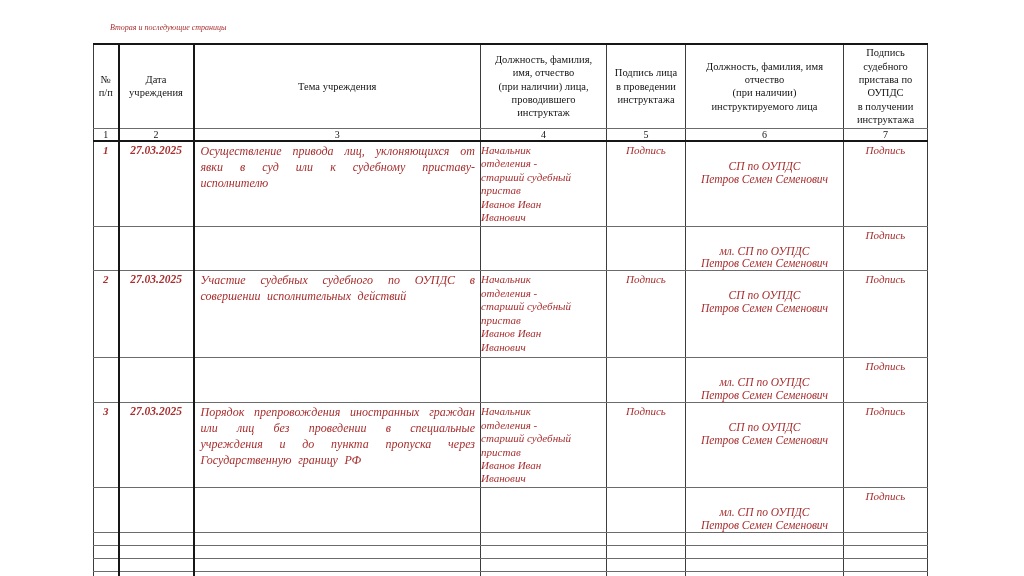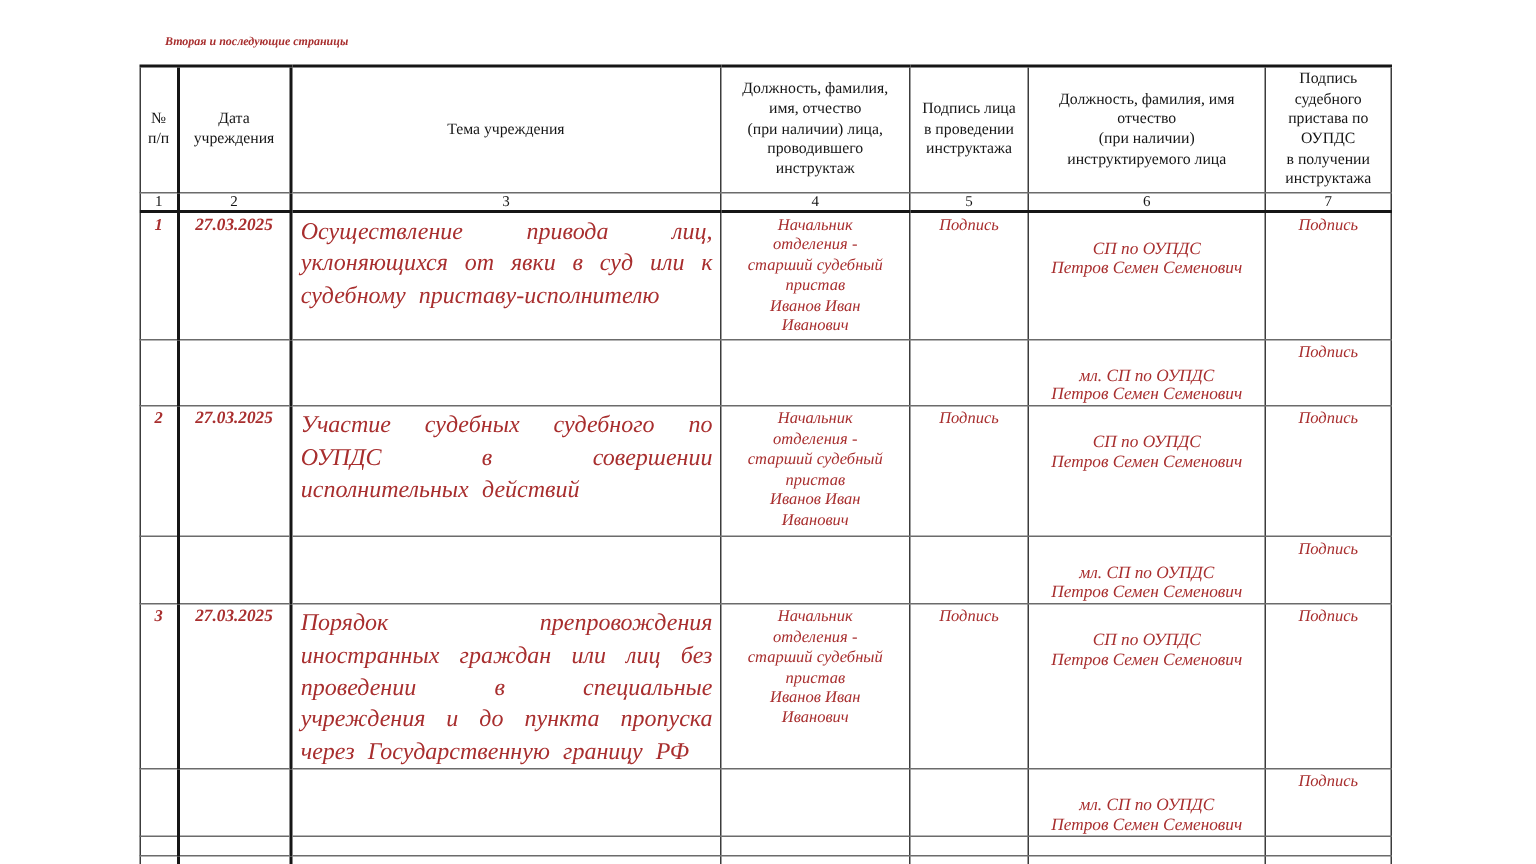--- a/index.html
+++ b/index.html
@@ -2,21 +2,21 @@
 <html><head>
 <meta charset="utf-8">
 <style>
   html,body { margin:0; padding:0; }
   body {
     width:1024px; height:576px; background:#ffffff; position:relative;
     font-family:"Liberation Serif", serif; overflow:hidden;
   }
   .caption {
     position:absolute; left:110px; top:23px;
-    font-size:8px; font-weight:bold; font-style:italic; color:#a82e2e;
+    font-size:8px; font-weight:normal; font-style:italic; color:#a82e2e;
   }
   table.log {
     position:absolute; left:93px; top:43px; width:834px;
     table-layout:fixed; border-collapse:collapse;
   }
   th, td {
     border-left:1px solid #3c3c3c; border-right:1px solid #3c3c3c;
     border-top:1px solid #6b6b6b; border-bottom:1px solid #6b6b6b;
     padding:0; vertical-align:top; overflow:hidden;
   }
@@ -29,25 +29,25 @@
     white-space:pre-line; color:#151515; padding:1px 2px;
   }
   tr.numrow td {
     border-bottom:2px solid #161616;
     text-align:center; font-size:10px; line-height:11px; color:#151515;
   }
   .red { color:#a82e2e; font-style:italic; }
   td.num  { font-weight:bold; text-align:center; font-size:11px; padding-top:2px; }
   td.date { font-weight:bold; text-align:center; font-size:11.5px; padding-top:2px; }
   td.topic {
-    text-align:justify; font-size:16px; line-height:1.33;
+    text-align:justify; font-size:12px; line-height:1.33;
     padding:2px 5px 0 6px; word-spacing:0.3em;
   }
   td.who {
-    text-align:center; font-size:11px; line-height:1.22;
+    text-align:left; font-size:11px; line-height:1.22;
     white-space:pre-line; padding-top:2px;
   }
   td.sig { text-align:center; font-size:11px; padding-top:2px; }
   td.person {
     text-align:center; font-size:11.5px; line-height:1.13;
     white-space:pre-line; padding-top:18px;
   }
   tr.cut td { border-bottom:none; }
 </style>
 </head>

